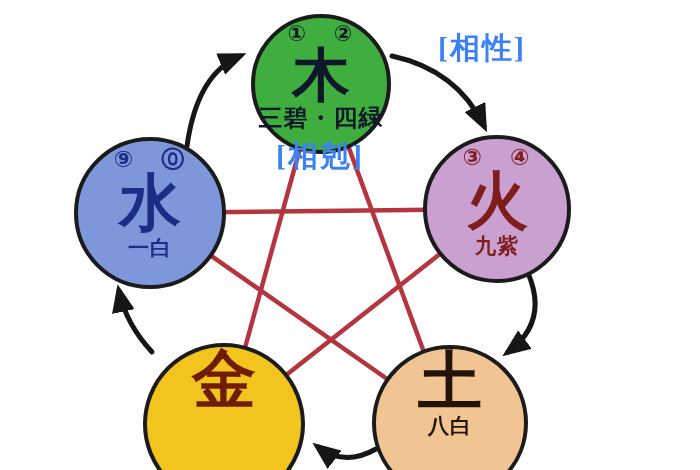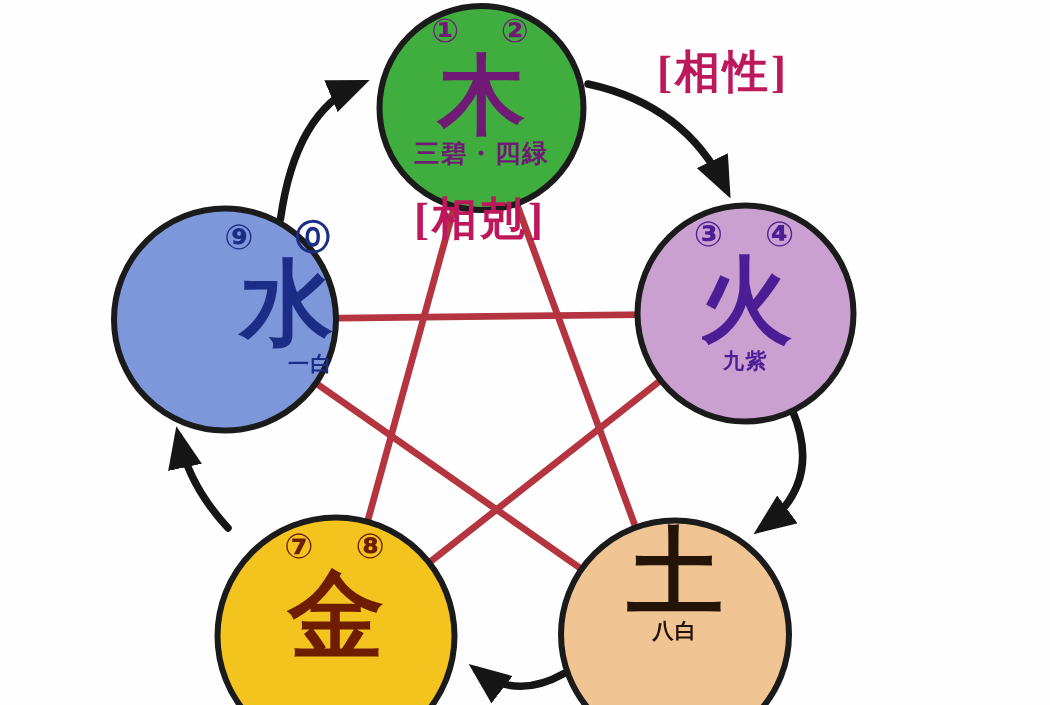--- a/index.html
+++ b/index.html
@@ -19,38 +19,38 @@
   .node .nums{
     font-family:"DejaVu Sans",sans-serif;
     font-size:23px;font-weight:bold;letter-spacing:2px;word-spacing:16px;
     line-height:1.1;margin-top:6px;
   }
   .node .glyph{
     font-size:62px;font-weight:bold;line-height:1.02;
     font-family:"Liberation Serif","DejaVu Serif",serif;
   }
   .node .sub{
-    font-size:14px;font-weight:bold;line-height:1.15;letter-spacing:1px;
+    font-size:21px;font-weight:bold;line-height:1.15;letter-spacing:1px;
     white-space:nowrap;
   }
   .node-wood {left:251px;top:2px;  width:140px;height:140px;}
   .node-fire {left:423px;top:135px;width:148px;height:148px;}
   .node-water{left:74px; top:137px;width:152px;height:152px;}
   .node-earth{left:372px;top:345px;width:156px;height:156px;}
   .node-metal{left:143px;top:343px;width:162px;height:162px;}
   .node-wood  .glyph{font-size:58px;}
   .node-wood  .nums{margin-top:4px;font-size:22px;}
-  .node-wood  .sub{font-size:17px;text-align:right;}
+  .node-wood  .sub{font-size:24px;text-align:right;}
   .node-earth .glyph,.node-metal .glyph{font-size:64px;}
   .cycle-label{
-    position:absolute;font-size:30px;font-weight:bold;color:#be185d;
+    position:absolute;font-size:30px;font-weight:bold;color:#3b82f6;
     letter-spacing:2px;white-space:nowrap;
   }
   .label-seiki{left:438px;top:28px;}
-  .label-sokoku{left:276px;top:126px;}
+  .label-sokoku{left:276px;top:136px;}
 </style>
 </head>
 <body>
 
 <div class="stage">
 
   <svg class="layer" width="700" height="470" viewBox="0 0 700 470">
     <defs>
       <marker id="ah" markerUnits="strokeWidth" markerWidth="5.6" markerHeight="4.6" refX="4.2" refY="2.3" orient="auto">
         <path d="M0,0 L5.6,2.3 L0,4.6 z" fill="#161616"></path>
@@ -67,43 +67,42 @@
 
     <g fill="none" stroke-width="5" stroke-linecap="round">
       <path d="M187,146 Q197,74 240,56" marker-end="url(#ah)" stroke="#161616"></path>
       <path d="M392,56  Q457,70 484,126" marker-end="url(#ah)" stroke="#161616"></path>
       <path d="M528,273 Q549,322 508,352" marker-end="url(#ah)" stroke="#161616"></path>
       <path d="M376,449 Q344,467 318,447" marker-end="url(#ah)" stroke="#161616"></path>
       <path d="M152,352 Q126,324 119,291" marker-end="url(#ah)" stroke="#161616"></path>
     </g>
   </svg>
 
-  <div class="node node-wood" style="background-color: rgb(63, 174, 63); color: #701a75; border-color: rgb(27, 27, 27);">
+  <div class="node node-wood" style="background-color: rgb(63, 174, 63); color: #0f172a; border-color: rgb(27, 27, 27); margin-top: 12px;">
     <div class="nums">① ②</div>
     <div class="glyph">木</div>
     <div class="sub">三碧・四緑</div>
   </div>
 
-  <div class="node node-fire" style="background-color: rgb(201, 160, 208); color: #4c1d95; border-color: rgb(27, 27, 27);">
+  <div class="node node-fire" style="background-color: rgb(201, 160, 208); color: #7f1d1d; border-color: rgb(27, 27, 27);">
     <div class="nums">③ ④</div>
     <div class="glyph">火</div>
     <div class="sub">九紫</div>
   </div>
 
   <div class="node node-earth" style="background-color: rgb(241, 196, 147); color: rgb(36, 19, 7); border-color: rgb(27, 27, 27);">
     <div class="glyph">土</div>
     <div class="sub">八白</div>
   </div>
 
   <div class="node node-metal" style="background-color: rgb(244, 196, 30); color: rgb(110, 29, 0); border-color: rgb(27, 27, 27);">
-    <div class="nums">⑦ ⑧</div>
     <div class="glyph">金</div>
   </div>
 
-  <div class="node node-water" style="background-color: rgb(126, 151, 219); color: rgb(28, 45, 134); border-color: rgb(27, 27, 27); align-items: flex-end;">
+  <div class="node node-water" style="background-color: rgb(126, 151, 219); color: rgb(28, 45, 134); border-color: rgb(27, 27, 27);">
     <div class="nums">⑨ ⓪</div>
     <div class="glyph">水</div>
     <div class="sub">一白</div>
   </div>
 
   <div class="cycle-label label-seiki">[相性]</div>
   <div class="cycle-label label-sokoku">[相剋]</div>
 
 </div>
 

